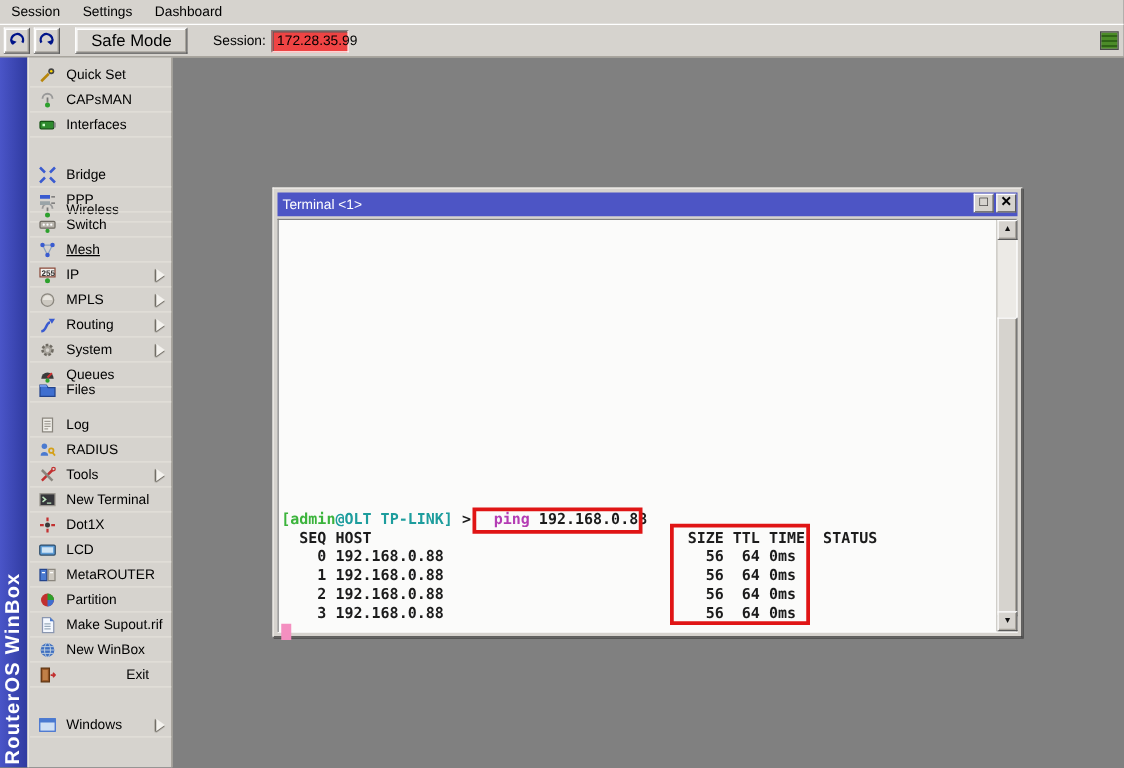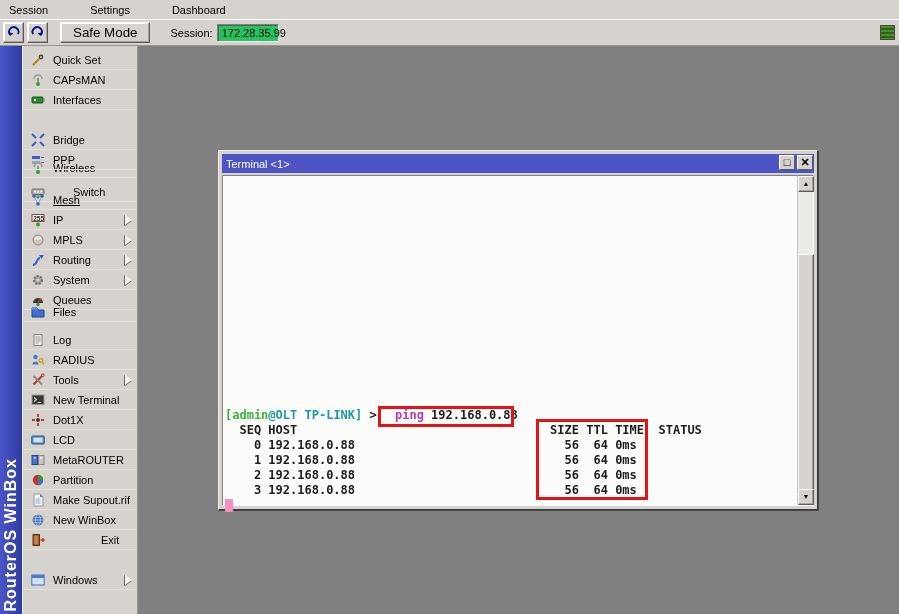--- a/index.html
+++ b/index.html
@@ -1,27 +1,27 @@
 <!DOCTYPE html>
 <html><head>
 <meta charset="utf-8">
 <style>
   * { margin:0; padding:0; box-sizing:border-box; }
   html,body { width:899px; height:614px; overflow:hidden; }
   body { font-family:"Liberation Sans", sans-serif; font-size:11px; background:#808080; position:relative; color:#000; }
 
   
-  .menubar { position:absolute; left:0; top:0; width:899px; height:20px; background:#d6d3ce; display:flex; align-items:center; border-bottom:1px solid #fff;gap:24px; }
+  .menubar { position:absolute; left:0; top:0; width:899px; height:20px; background:#d6d3ce; display:flex; align-items:center; border-bottom:1px solid #fff; }
   .menu-item { padding:3px 9px; cursor:default; }
   .toolbar { position:absolute; left:0; top:20px; width:899px; height:26px; background:#d6d3ce; display:flex; align-items:center; border-bottom:1px solid #9a968e; }
   .tb-btn { height:21px; background:#d6d3ce; border:1px solid; border-color:#fdfdfd #5a5a5a #5a5a5a #fdfdfd; box-shadow:inset -1px -1px 0 #a8a49c, inset 1px 1px 0 #fff; display:flex; align-items:center; justify-content:center; }
   .tb-sq { width:21px; margin-left:3px; }
   .tb-safe { margin-left:12px; padding:0 12px; }
   .tb-label { margin-left:20px; }
-  .tb-field { margin-left:4px; width:62px; height:18px; background:#22c55e; border:1px solid; border-color:#808080 #fff #fff #808080; box-shadow:inset 1px 1px 0 #5a5a5a; padding:2px 4px; font-size:11px; display:flex; align-items:center; }
+  .tb-field { margin-left:4px; width:62px; height:18px; background:#ef4444; border:1px solid; border-color:#808080 #fff #fff #808080; box-shadow:inset 1px 1px 0 #5a5a5a; padding:2px 4px; font-size:11px; display:flex; align-items:center; }
   .conn-indicator { position:absolute; right:4px; top:5px; width:15px; height:15px; border:1px solid #4a4a4a; background:repeating-linear-gradient(180deg,#4c8c28 0 2px,#2f6416 2px 4px); }
 
   
   .bluestrip { position:absolute; left:0; top:46px; width:22px; height:568px; background:linear-gradient(90deg,#4a55c8,#2f3aa0); }
   .brand-vert { position:absolute; left:2px; bottom:2px; writing-mode:vertical-rl; transform:rotate(180deg); color:#fff; font-weight:bold; font-size:16px; letter-spacing:1px; white-space:nowrap; }
 
   
   .sidebar { position:absolute; left:22px; top:46px; width:116px; height:568px; background:#d6d3ce; border-left:1px solid #efede9; border-right:1px solid #9a968e; }
   .sbitem { position:absolute; left:1px; width:113px; height:20px; display:flex; align-items:center; padding-left:7px; border-bottom:1px solid #e4e1da; cursor:default; }
   .sbicon { width:14px; height:14px; margin-right:8px; flex:none; display:flex; align-items:center; justify-content:center; }
@@ -142,21 +142,21 @@
     <div class="sbitem" style="top: 104px;">
       <span class="sbicon">
         <svg width="14" height="14" viewBox="0 0 14 14">
           <rect x="1" y="3" width="8" height="3" fill="#3a5bd0"></rect>
           <rect x="1" y="8" width="8" height="3" fill="#9aa4a8"></rect>
           <path d="M10 4.5h3M10 9.5h3" stroke="#666"></path>
         </svg>
       </span>
       <span class="sblabel">PPP</span>
     </div>
-    <div class="sbitem" style="top: 136px; gap: 20px;">
+    <div class="sbitem" style="top: 124px;">
       <span class="sbicon">
         <svg width="14" height="14" viewBox="0 0 14 14">
           <rect x="1" y="4" width="12" height="5.5" rx="1" fill="#b9b5ad" stroke="#6e6a62"></rect>
           <circle cx="4" cy="6.7" r="0.9" fill="#fff"></circle>
           <circle cx="7" cy="6.7" r="0.9" fill="#fff"></circle>
           <circle cx="10" cy="6.7" r="0.9" fill="#fff"></circle>
           <circle cx="7" cy="11.7" r="1.7" fill="#2ca02c"></circle>
         </svg>
       </span>
       <span class="sblabel">Switch</span>

